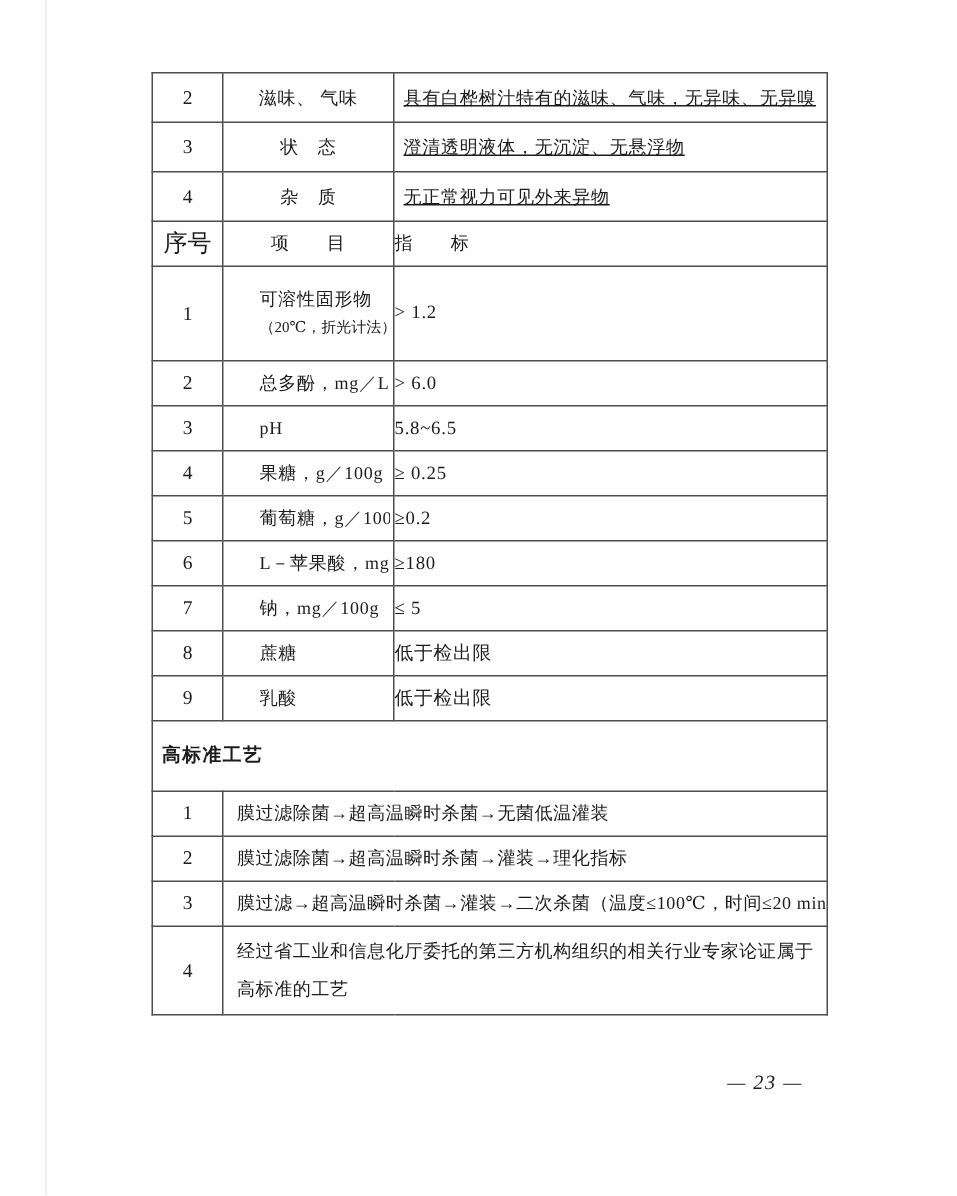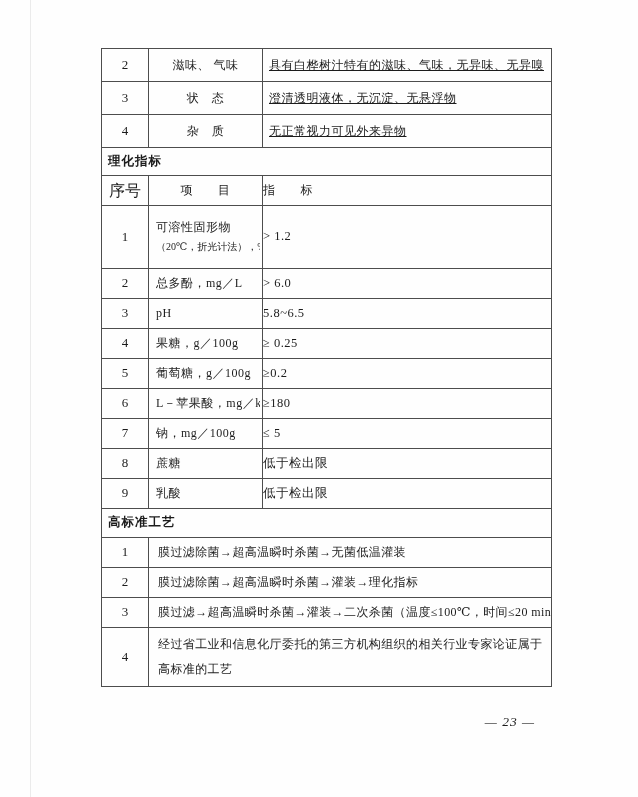--- a/index.html
+++ b/index.html
@@ -30,32 +30,32 @@
   .doc-table td {
     border: 1px solid #4d4d4d;
     padding: 0;
     vertical-align: middle;
     font-size: 12px;
     letter-spacing: 0.5px;
     line-height: 1.25;
   }
   .h33 { height: 33px; }
   .h30 { height: 30px; }
-  .h29 { height: 29px; }
+  .h29 { height: 47px; }
   .h28 { height: 28px; }
   .h63 { height: 63px; }
   .h59 { height: 59px; }
   td.num {
     text-align: center;
     font-size: 13px;
     letter-spacing: 0;
     font-family: "Liberation Serif", "DejaVu Serif", serif;
   }
   td.item-center { text-align: center; }
-  td.item-left { padding-left: 7px; padding-right: 2px; margin-left: 20px; }
+  td.item-left { padding-left: 24px; padding-right: 2px; margin-left: 20px; }
   td.item-left .line { display: block; white-space: nowrap; overflow: hidden; }
   td.item-left .line.small { font-size: 10px; letter-spacing: 0; margin-top: 6px; }
   td.value-center { text-align: left; font-size: 12.5px; }
   td.desc {
     padding-left: 6px;
     white-space: nowrap;
     overflow: hidden;
     text-decoration: underline;
   }
   td.section {
@@ -105,23 +105,20 @@
         <td class="num">3</td>
         <td class="item-center">状　态</td>
         <td class="desc">澄清透明液体，无沉淀、无悬浮物</td>
       </tr>
       <tr class="h33">
         <td class="num">4</td>
         <td class="item-center">杂　质</td>
         <td class="desc">无正常视力可见外来异物</td>
       </tr>
 
-      <tr class="h28">
-        <td class="section" colspan="3">理化指标</td>
-      </tr>
       <tr class="h30">
         <td class="num" style="font-size:16px">序号</td>
         <td class="item-center">项　　目</td>
         <td class="value-center" style="font-size:12px">指　　标</td>
       </tr>
       <tr class="h63">
         <td class="num">1</td>
         <td class="item-left">
           <span class="line">可溶性固形物</span>
           <span class="line small">（20℃，折光计法），%</span>

